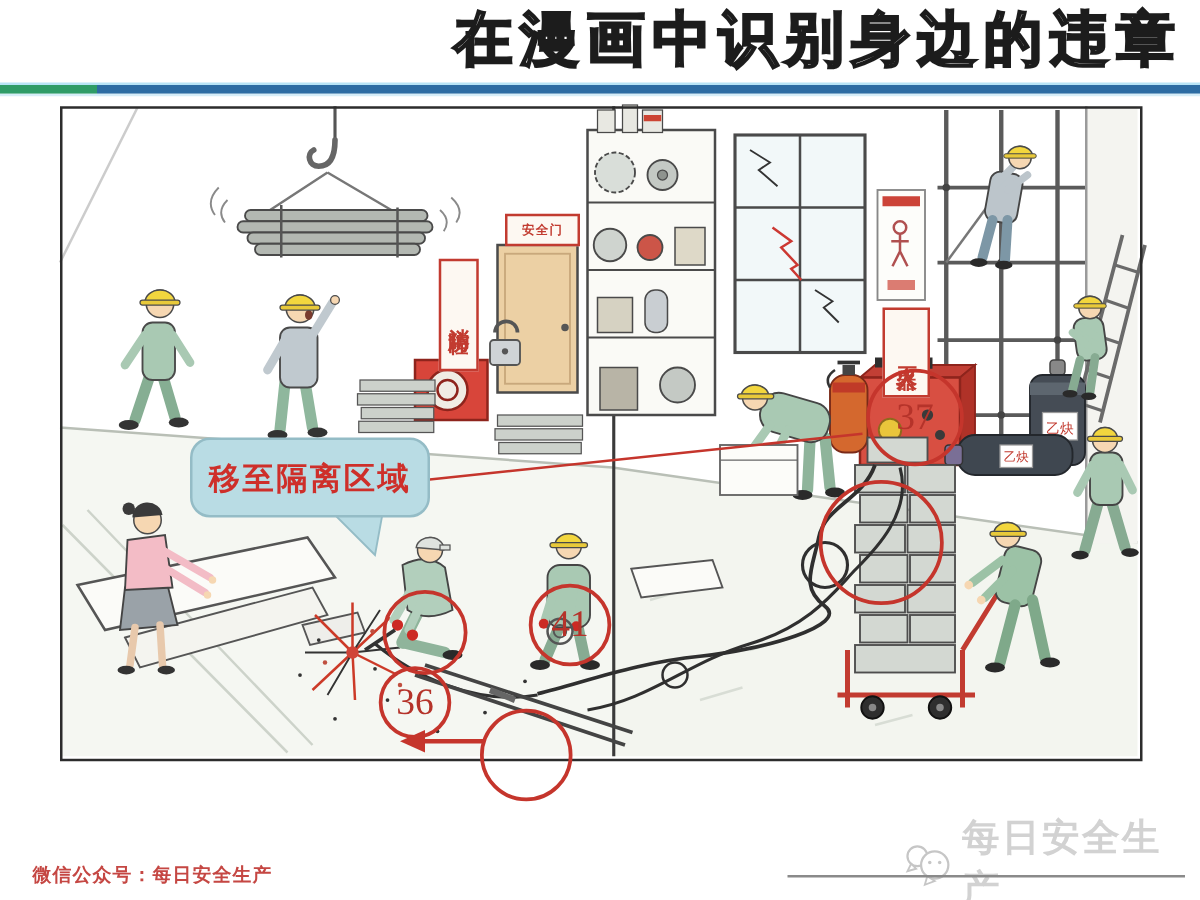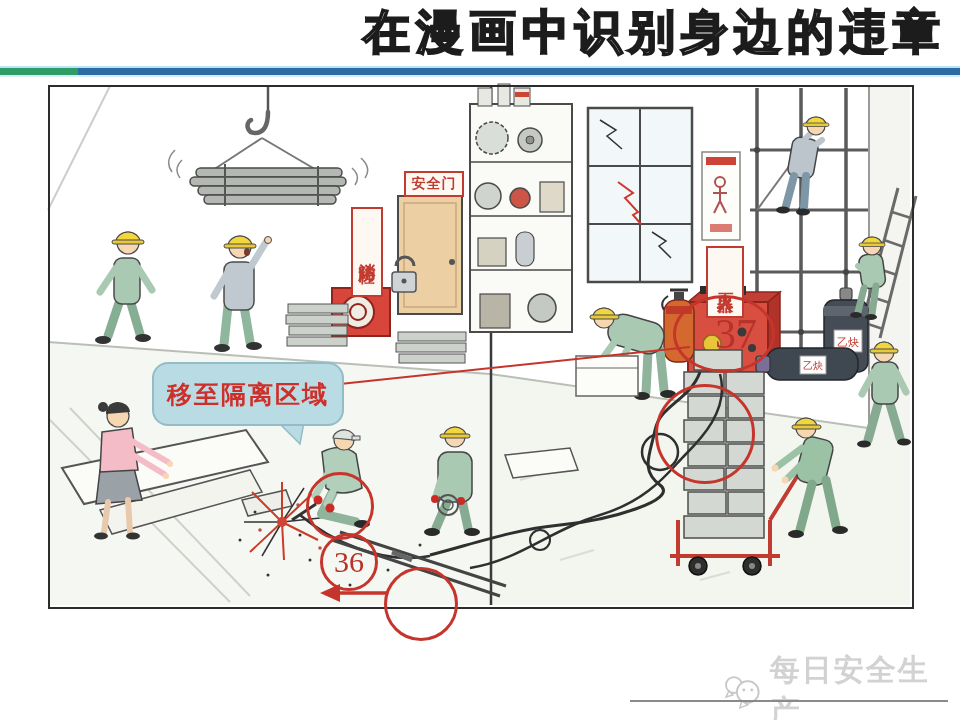--- a/index.html
+++ b/index.html
@@ -16,21 +16,21 @@
   
   #frame{position:absolute;left:48px;top:85px;width:862px;height:520px;
          border:2px solid #2c2c2c;z-index:2;pointer-events:none;}
   svg.art{position:absolute;left:0;top:0;z-index:1;}
   .marker{position:absolute;z-index:4;border:3px solid #c5352c;border-radius:50%;
           display:flex;align-items:center;justify-content:center;
           font-family:"Liberation Serif",serif;color:#b5332a;background:transparent;}
   .sign{position:absolute;z-index:3;background:#fdf8f2;border:2px solid #c23b30;
         color:#c23b30;font-weight:bold;display:flex;align-items:center;justify-content:center;}
   .sign-v{writing-mode:vertical-rl;text-orientation:upright;letter-spacing:2px;}
-  #bubble{position:absolute;left:152px;top:362px;width:188px;height:60px;z-index:3;
+  #bubble{position:absolute;left:152px;top:350px;width:188px;height:60px;z-index:3;
           background:#b9dce4;border:2px solid #94bcc6;border-radius:16px;
           display:flex;align-items:center;justify-content:center;
           font-size:25px;font-weight:bold;color:#ce2f2a;letter-spacing:2px;}
   
   #wechat-line{position:absolute;left:26px;top:691px;font-size:15px;font-weight:600;
                color:#c54743;z-index:3;letter-spacing:1px;}
   #watermark{position:absolute;left:722px;top:650px;z-index:3;display:flex;align-items:center;gap:6px;}
   #watermark .wm-text{font-size:30px;font-weight:bold;color:#d2d2d2;letter-spacing:2px;}
   #wm-underline{position:absolute;left:630px;top:700px;width:318px;height:2px;background:#8a8a8a;z-index:3;}
 </style>
@@ -381,35 +381,39 @@
       <polygon points="320,593 340,584 340,602" fill="#c5352c"></polygon>
     </g>
   </svg>
 
   <div id="frame"></div>
 
   <div id="bubble">
     <span>移至隔离区域</span>
   </div>
 
-  <div class="sign" style="left:404px;top:171px;width:56px;height:22px;font-size:14px;letter-spacing:1px;">安全门</div>
+  <div class="sign" style="left:404px;top:171px;width:56px;height:22px;font-size:10px;letter-spacing:1px;">安全门</div>
   <div class="sign sign-v" style="left:351px;top:207px;width:28px;height:86px;font-size:17px;">消防栓</div>
   <div class="sign sign-v" style="left:706px;top:246px;width:34px;height:68px;font-size:17px;">灭火器</div>
 
-  <div class="marker" style="left:673px;top:295px;width:72px;height:72px;font-size:42px;padding-left:24px;">
+  <div class="marker" style="left:693px;top:295px;width:72px;height:72px;font-size:30px;">
     <span>37</span>
   </div>
-  <div class="marker" style="left:320px;top:533px;width:52px;height:52px;font-size:30px;">
+  <div class="marker" style="left:423px;top:467px;width:60px;height:60px;font-size:30px;">
+    <span>41</span>
+  </div>
+  <div class="marker" style="left:303px;top:533px;width:52px;height:52px;font-size:30px;">
     <span>36</span>
   </div>
 
   <div class="marker" style="left:306px;top:472px;width:62px;height:62px;"></div>
   <div class="marker" style="left:384px;top:567px;width:68px;height:68px;"></div>
   <div class="marker" style="left:655px;top:384px;width:94px;height:94px;"></div>
 
+  <div id="wechat-line">微信公众号：每日安全生产</div>
   <div id="watermark">
     <svg width="42" height="42" viewBox="0 0 42 42">
       <circle cx="12" cy="15" r="8" fill="#fff" stroke="#c6c6c6" stroke-width="1.8"></circle>
       <path d="M7,21 l-3,6 7,-2 Z" fill="#fff" stroke="#c6c6c6" stroke-width="1.5"></path>
       <circle cx="26" cy="22" r="11" fill="#fff" stroke="#c6c6c6" stroke-width="1.8"></circle>
       <path d="M20,31 l-2,7 8,-3 Z" fill="#fff" stroke="#c6c6c6" stroke-width="1.5"></path>
       <circle cx="22" cy="20" r="1.4" fill="#c6c6c6"></circle>
         <circle cx="30" cy="20" r="1.4" fill="#c6c6c6"></circle>
     </svg>
     <span class="wm-text">每日安全生产</span>

